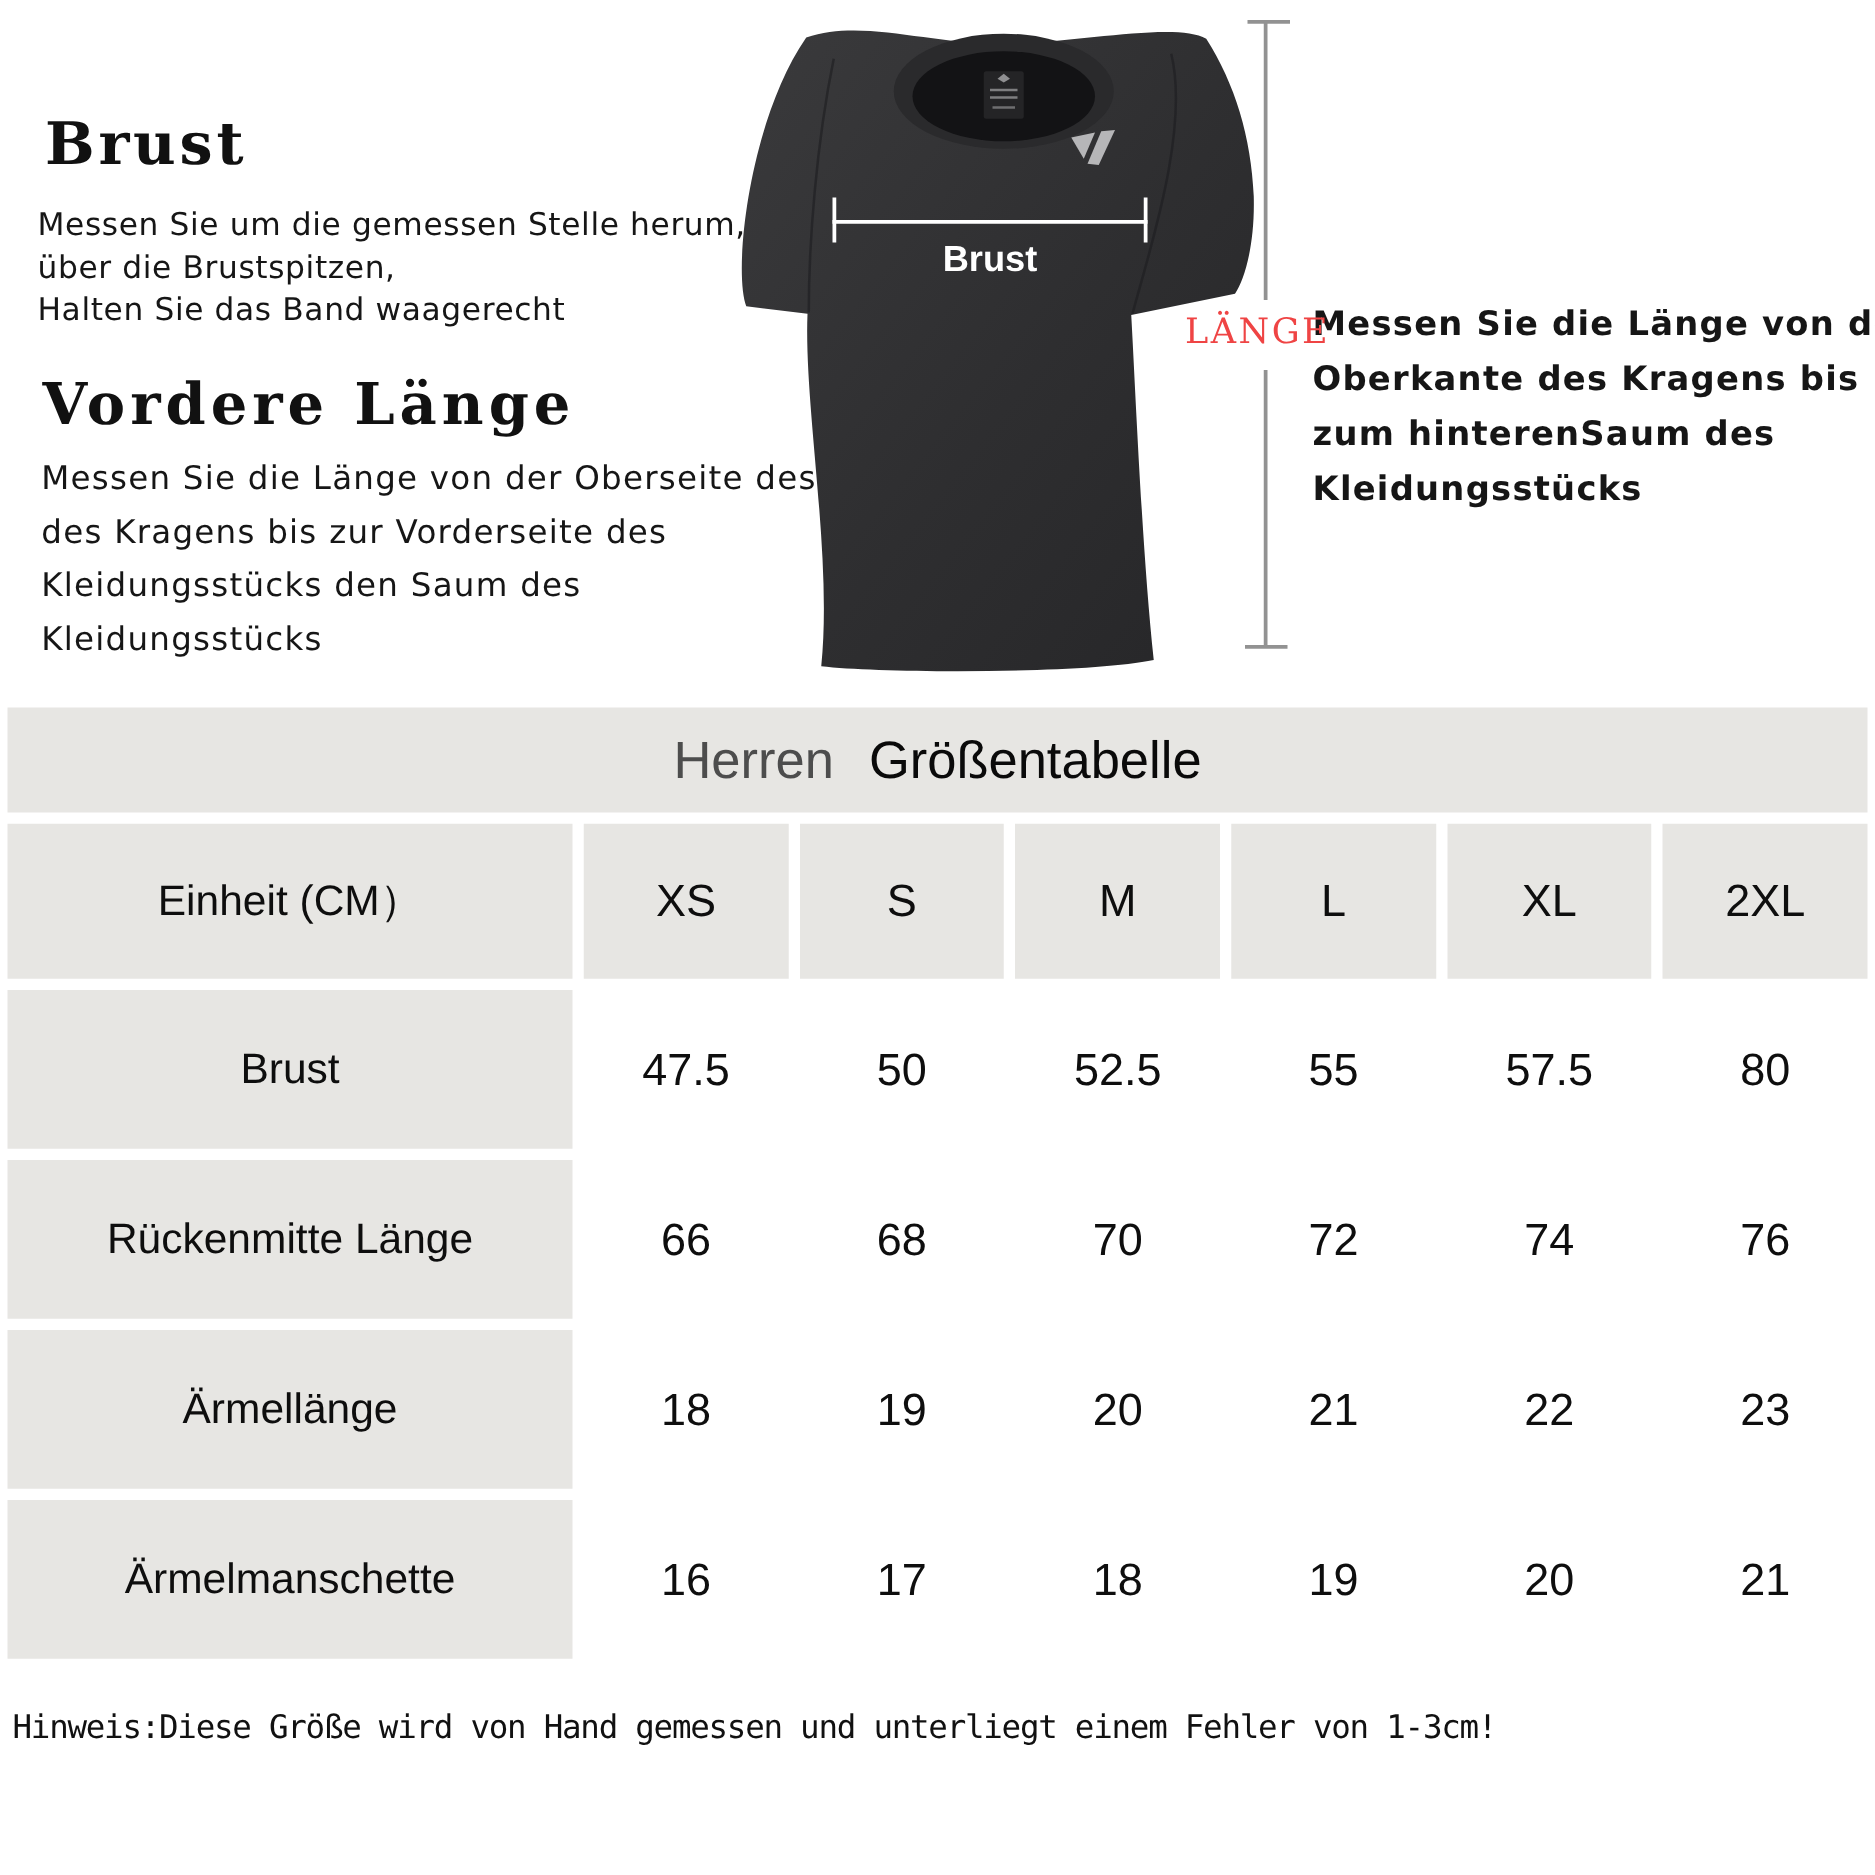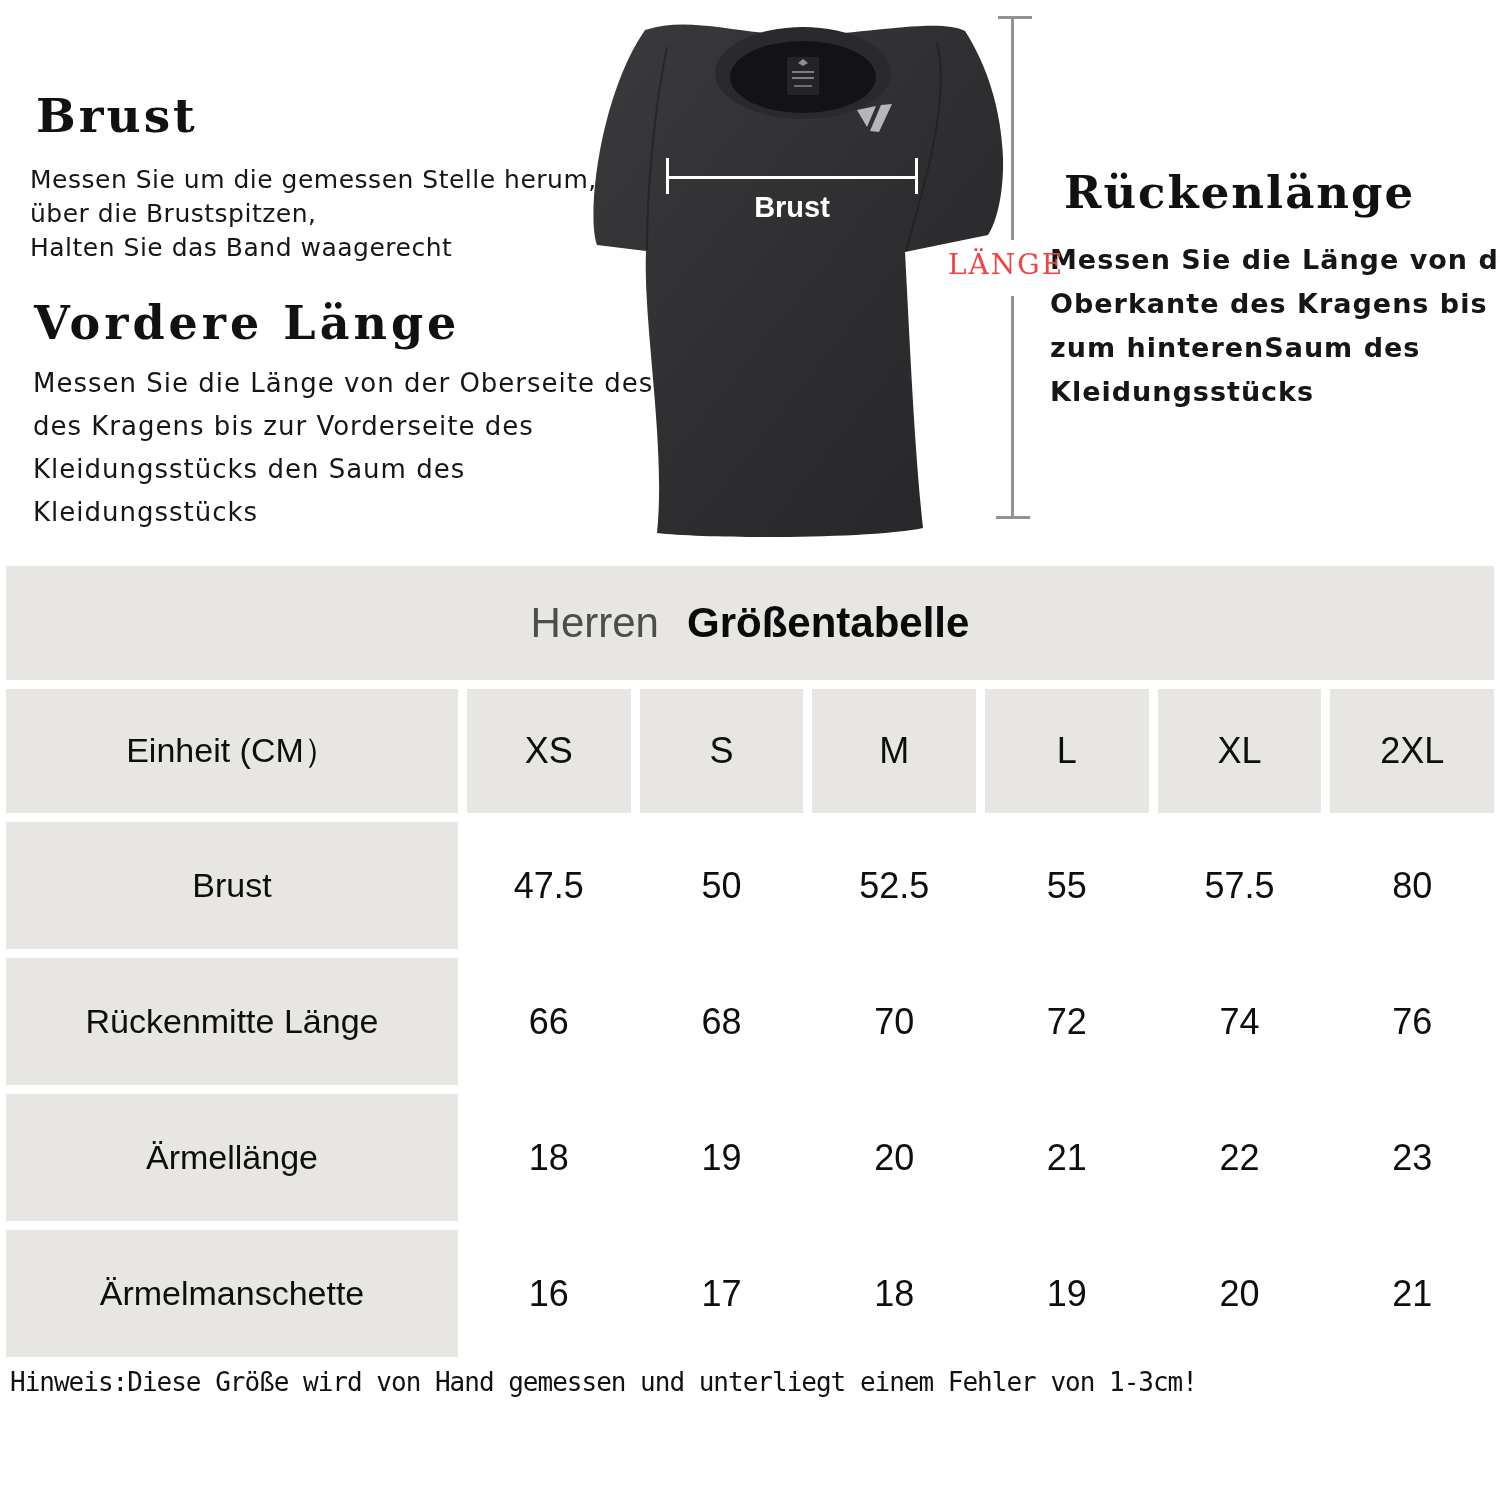--- a/index.html
+++ b/index.html
@@ -18,24 +18,24 @@
   .txt-rueck{left:1050px;top:238px;font-size:27px;line-height:44px;letter-spacing:1px;font-weight:bold;}
 
   
   .laenge-seg{width:3px;background:#929292;}
   .laenge-tick{height:3px;width:34px;background:#929292;}
   .laenge-label{left:948px;top:248px;width:108px;text-align:center;
     font-family:"DejaVu Serif", serif;font-size:28px;letter-spacing:2px;color:#ef4444;}
 
   
   .t-wrap{left:6px;top:566px;width:1488px;}
-  .t-title{height:114px;background:#e7e6e3;display:flex;align-items:center;justify-content:center;
+  .t-title{height:84px;background:#e7e6e3;display:flex;align-items:center;justify-content:center;
     font-family:"Liberation Sans", sans-serif;font-size:42px;}
   .t-title .p1{color:#4d4d4d;margin-right:28px;}
-  .t-title .p2{color:#0a0a0a;font-weight:bold;}
+  .t-title .p2{color:#0a0a0a;}
   .t-grid{margin-top:9px;display:grid;grid-template-columns:452px repeat(6,1fr);
     grid-template-rows:124px repeat(4,127px);gap:9px;}
   .cell{display:flex;align-items:center;justify-content:center;
     font-family:"Liberation Sans", sans-serif;font-size:36px;color:#0e0e0e;background:#fff;}
   .cell.gray{background:#e7e6e3;}
   .cell.unit{font-size:34px;}
   .cell.rlabel{font-size:34px;}
 
   .note{left:10px;top:1367px;font-family:"DejaVu Sans Mono", monospace;
     font-size:26px;letter-spacing:-1px;color:#111;white-space:nowrap;}
@@ -53,21 +53,20 @@
   </div>
 
   <div class="abs h-serif heading-vordere">Vordere Länge</div>
   <div class="abs body-text txt-vordere">
     <div>Messen Sie die Länge von der Oberseite des</div>
     <div>des Kragens bis zur Vorderseite des</div>
     <div>Kleidungsstücks den Saum des</div>
     <div>Kleidungsstücks</div>
   </div>
 
-  <div class="abs h-serif heading-rueck">Rückenlänge</div>
   <div class="abs body-text txt-rueck">
     <div>Messen Sie die Länge von der</div>
     <div>Oberkante des Kragens bis</div>
     <div>zum hinterenSaum des</div>
     <div>Kleidungsstücks</div>
   </div>
 
   <svg class="abs" style="left:540px;top:5px;" width="480" height="550" viewBox="0 0 480 550">
     <defs>
       <linearGradient id="shirtGrad" x1="0" y1="0" x2="1" y2="1">

